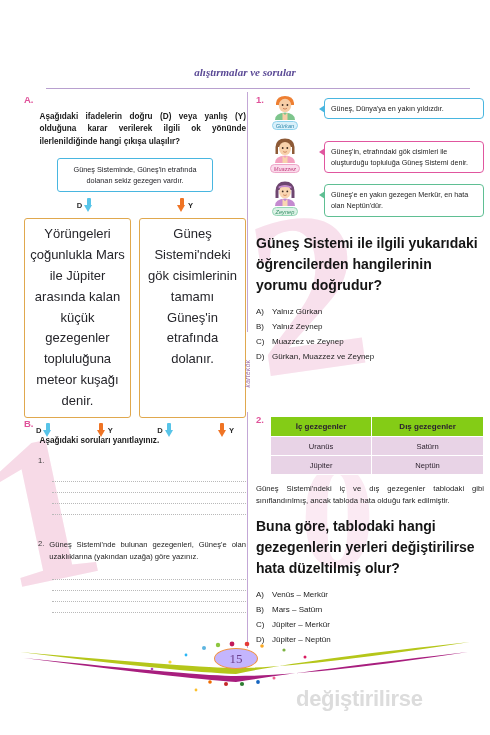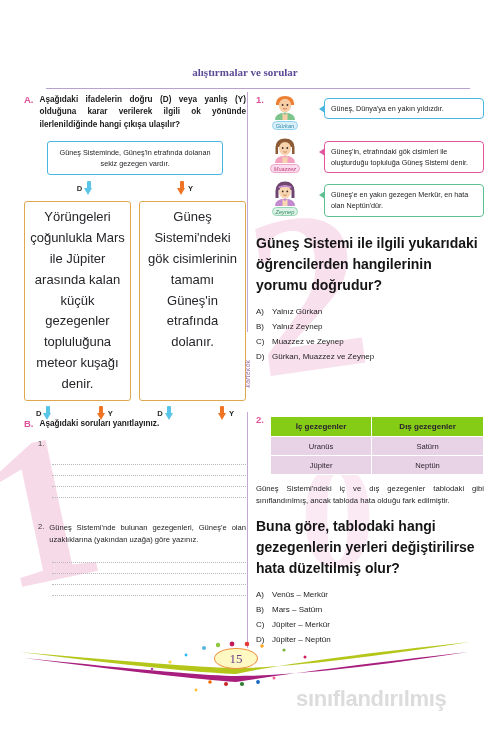--- a/index.html
+++ b/index.html
@@ -39,20 +39,21 @@
     z-index: 6;
     user-select:none;
   }
 
   
   .header-title {
     position: absolute;
     left: 0; right: 0; top: 66px;
     text-align: center;
     font-family: "Liberation Serif", serif;
+    font-style: italic;
     font-weight: bold;
     font-size: 11px;
     color: #5b4a96;
     z-index: 5;
   }
   .header-rule {
     position: absolute;
     left: 46px; right: 20px; top: 88px;
     height: 1px;
     background: #b8a0cf;
@@ -100,27 +101,28 @@
     color: #e0529a;
   }
   .sec-row { display: flex; gap: 6px; }
   .sec-body {
     flex: 1;
     font-size: 8.2px;
     font-weight: bold;
     color: #1b1b1b;
     line-height: 1.5;
     text-align: justify;
+    margin-top: 17px;
   }
 
   
   .fc { margin-top: 10px; }
   .fc-top {
     margin: 0 auto;
-    width: 176px;
+    width: 156px;
     border: 1.4px solid #49b6e0;
     border-radius: 3px;
     padding: 5px 6px;
     text-align: center;
     font-size: 7.3px;
     line-height: 1.55;
     color: #25252a;
     background: #fff;
   }
   .arrow-row {
@@ -283,21 +285,21 @@
   .page-num {
     position: absolute;
     left: 214px; top: 648px;
     width: 44px; height: 21px;
     border: 1.6px solid #f0913f;
     border-radius: 50%;
     display:flex; align-items:center; justify-content:center;
     font-family: "Liberation Serif", serif;
     font-size: 13px;
     color: #6b3f8c;
-    background: #fef9c3;
+    background: #c4b5fd;
     z-index: 7;
   }
 </style>
 </head>
 <body>
 
 <div id="page">
 
   <div class="wm-letter" id="wm-1">1</div>
   <div class="wm-letter" id="wm-2">2</div>
@@ -533,15 +535,15 @@
     <circle cx="152" cy="31" r="1.3" fill="#ab47bc"></circle>
     <circle cx="210" cy="44" r="1.8" fill="#ef6c00"></circle>
     <circle cx="226" cy="46" r="2" fill="#c62828"></circle>
     <circle cx="242" cy="46" r="2.1" fill="#2e7d32"></circle>
     <circle cx="258" cy="44" r="1.9" fill="#1565c0"></circle>
     <circle cx="274" cy="40" r="1.5" fill="#f06292"></circle>
     <circle cx="196" cy="52" r="1.4" fill="#fbc02d"></circle>
   </svg>
   <div class="page-num">15</div>
 
-  <div class="wm-brand">sınıflandırılmış</div>
+  <div class="wm-brand">değiştirilirse</div>
 
 </div>
 
 </body></html>

